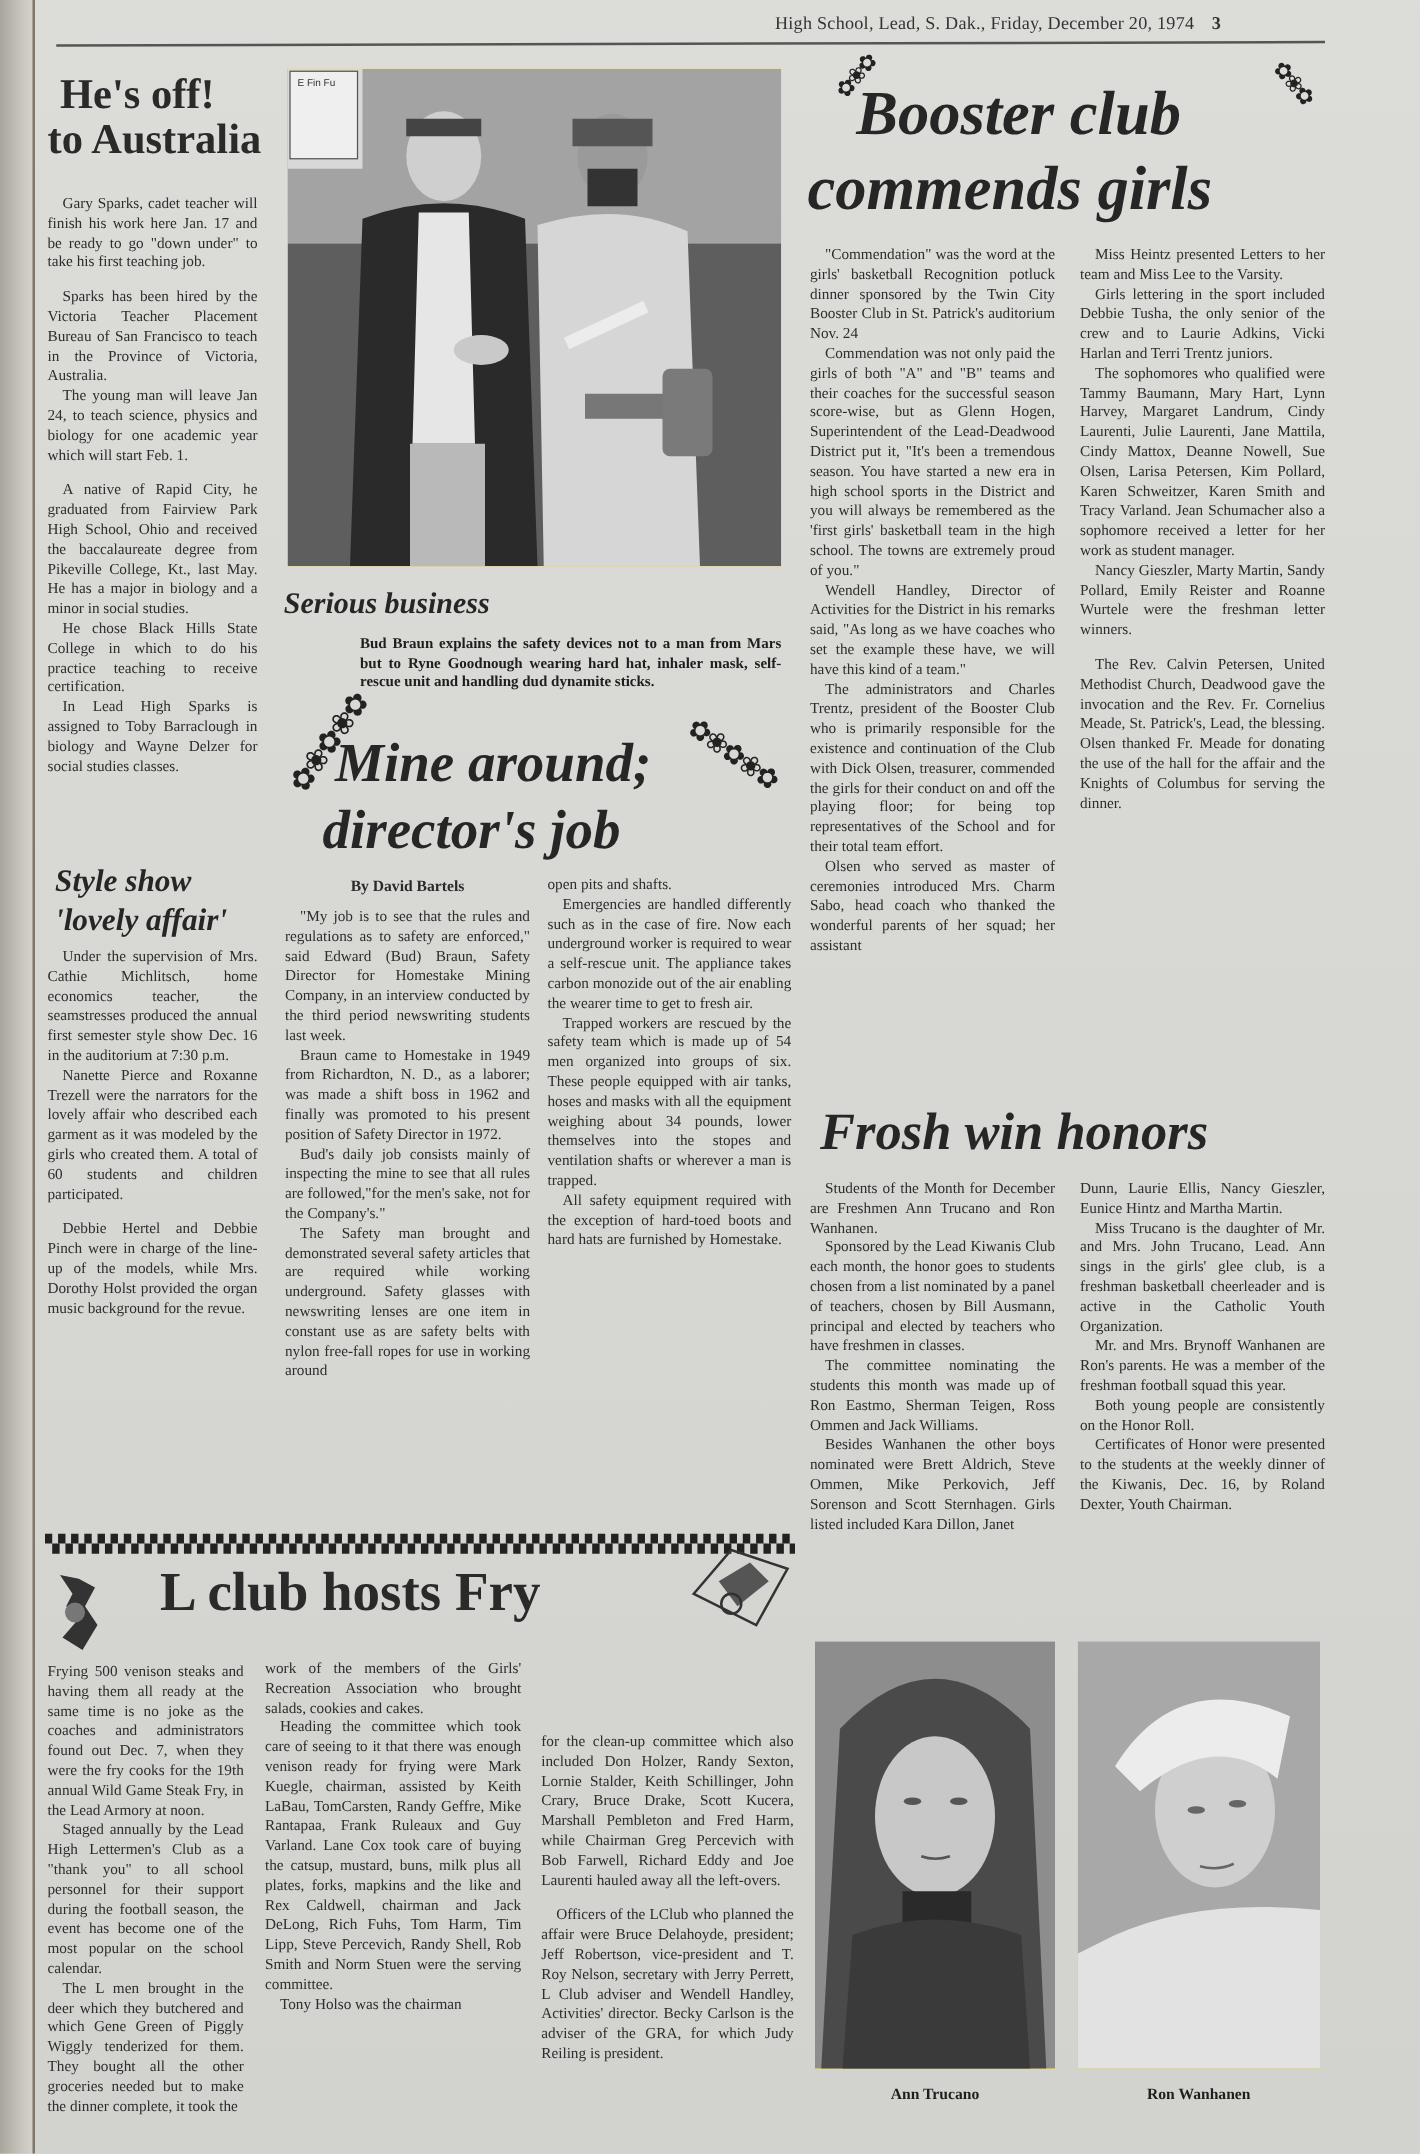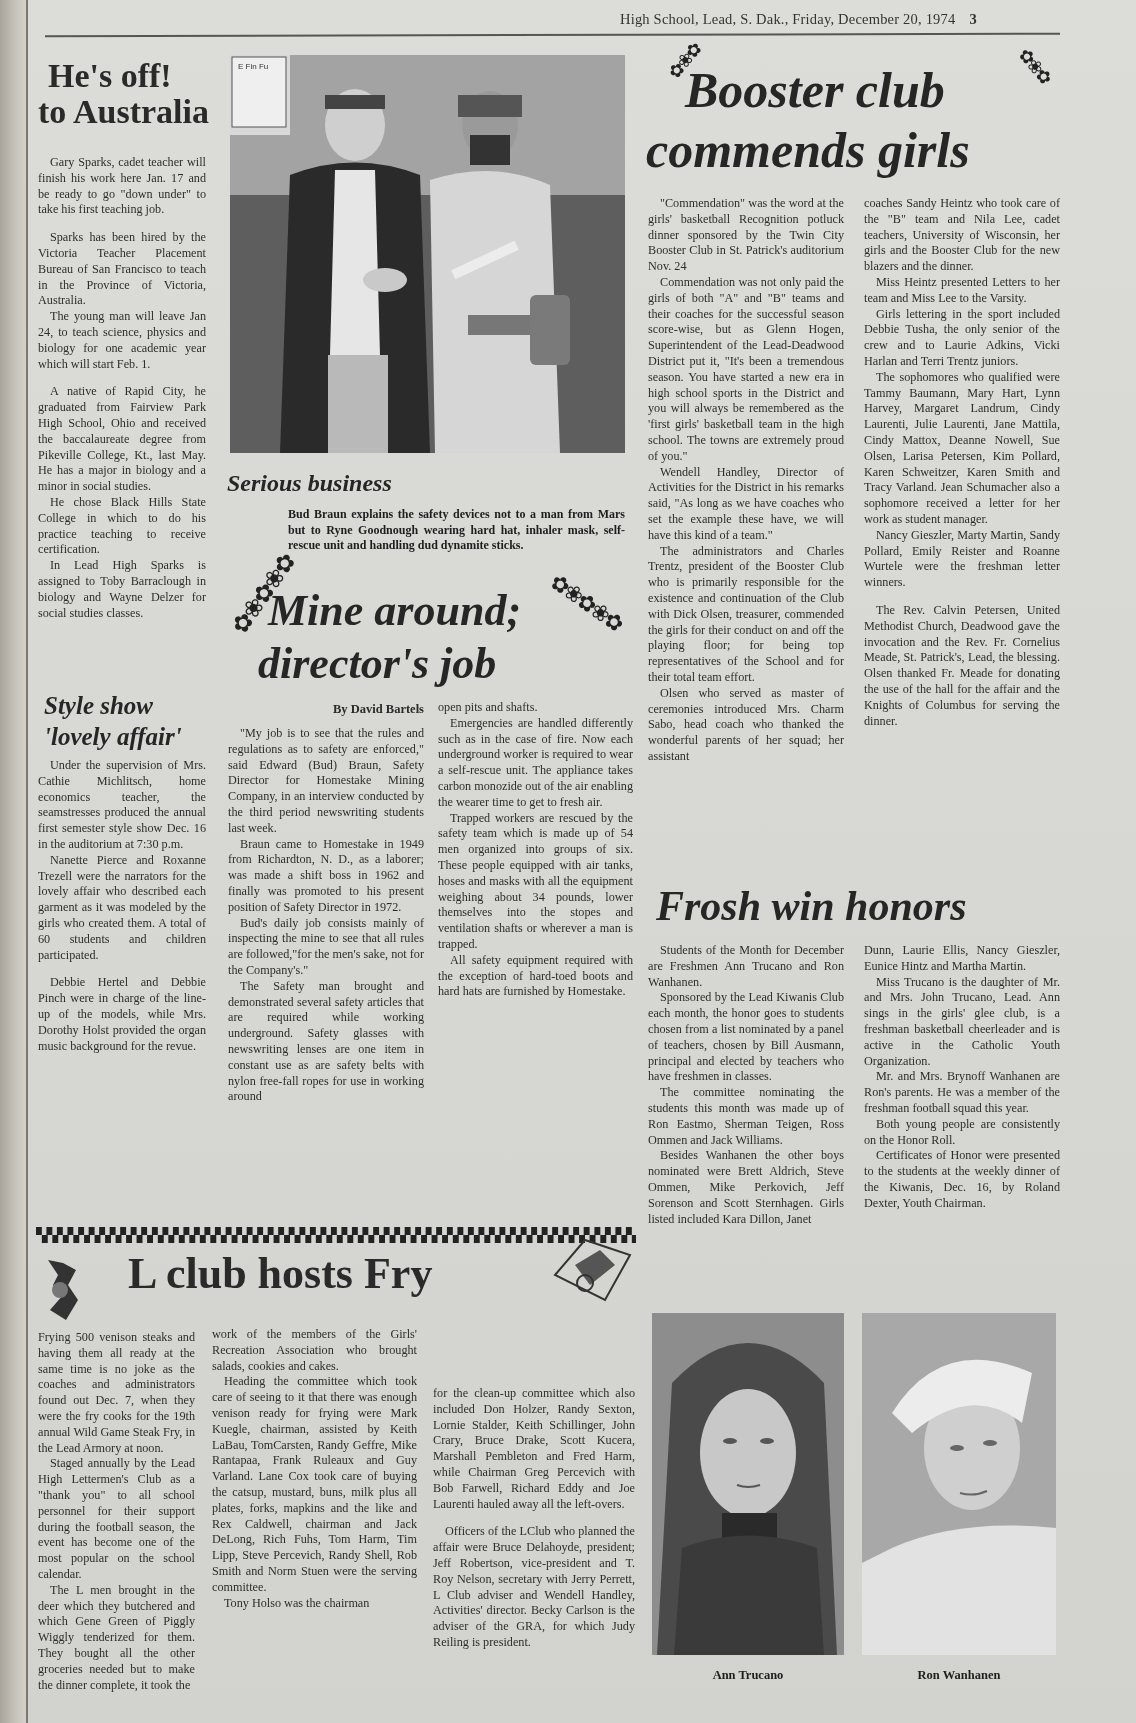--- a/index.html
+++ b/index.html
@@ -25,21 +25,21 @@
   .bold-col { font-weight:bold; color:#1e1e1e; }
 
   .hd-roman { font-family:"Liberation Serif", serif; font-weight:bold; color:#2a2a2a; }
   .hd-ital { font-family:"Liberation Serif", serif; font-weight:bold; font-style:italic; color:#262626; }
 
   .photo { background:#fde047; overflow:hidden; }
   .photo svg { display:block; }
   .garland { color:#222; font-size:22px; letter-spacing:-2px; }
   .caption { font-weight:bold; font-size:12.5px; text-align:center; color:#1e1e1e; }
   .border-strip { left:36px; top:1227px; width:600px; height:16px; font-size:15px; line-height:16px; letter-spacing:-1px; overflow:hidden; white-space:nowrap; color:#222; font-family:"DejaVu Sans", sans-serif; }
-  .byline { font-weight:bold; font-size:12.5px; text-align:right; }
+  .byline { font-weight:bold; font-size:12.5px; text-align:center; }
 </style>
 </head>
 <body>
 
 <div class="page-edge"></div>
 <div class="paper"></div>
 
 <div class="abs folio">
   <span>High School, Lead, S. Dak., Friday, December 20, 1974</span><span class="pg">3</span>
 </div>
@@ -124,21 +124,20 @@
 <div class="abs hd-ital" style="left:646px;top:122px;font-size:50px;line-height:56px;">commends girls</div>
 
 <div class="abs col" style="left:648px;top:196px;width:196px;">
   <p>"Commendation" was the word at the girls' basketball Recognition potluck dinner sponsored by the Twin City Booster Club in St. Patrick's auditorium Nov. 24</p>
   <p>Commendation was not only paid the girls of both "A" and "B" teams and their coaches for the successful season score-wise, but as Glenn Hogen, Superintendent of the Lead-Deadwood District put it, "It's been a tremendous season. You have started a new era in high school sports in the District and you will always be remembered as the 'first girls' basketball team in the high school. The towns are extremely proud of you."</p>
   <p>Wendell Handley, Director of Activities for the District in his remarks said, "As long as we have coaches who set the example these have, we will have this kind of a team."</p>
   <p>The administrators and Charles Trentz, president of the Booster Club who is primarily responsible for the existence and continuation of the Club with Dick Olsen, treasurer, commended the girls for their conduct on and off the playing floor; for being top representatives of the School and for their total team effort.</p>
   <p>Olsen who served as master of ceremonies introduced Mrs. Charm Sabo, head coach who thanked the wonderful parents of her squad; her assistant</p>
 </div>
 <div class="abs col" style="left:864px;top:196px;width:196px;">
-  <p style="text-indent:0">coaches Sandy Heintz who took care of the "B" team and Nila Lee, cadet teachers, University of Wisconsin, her girls and the Booster Club for the new blazers and the dinner.</p>
   <p>Miss Heintz presented Letters to her team and Miss Lee to the Varsity.</p>
   <p>Girls lettering in the sport included Debbie Tusha, the only senior of the crew and to Laurie Adkins, Vicki Harlan and Terri Trentz juniors.</p>
   <p>The sophomores who qualified were Tammy Baumann, Mary Hart, Lynn Harvey, Margaret Landrum, Cindy Laurenti, Julie Laurenti, Jane Mattila, Cindy Mattox, Deanne Nowell, Sue Olsen, Larisa Petersen, Kim Pollard, Karen Schweitzer, Karen Smith and Tracy Varland. Jean Schumacher also a sophomore received a letter for her work as student manager.</p>
   <p>Nancy Gieszler, Marty Martin, Sandy Pollard, Emily Reister and Roanne Wurtele were the freshman letter winners.</p>
   <p class="gap">The Rev. Calvin Petersen, United Methodist Church, Deadwood gave the invocation and the Rev. Fr. Cornelius Meade, St. Patrick's, Lead, the blessing. Olsen thanked Fr. Meade for donating the use of the hall for the affair and the Knights of Columbus for serving the dinner.</p>
 </div>
 
 <div class="abs hd-ital" style="left:656px;top:882px;font-size:42px;line-height:48px;">Frosh win honors</div>
 <div class="abs col" style="left:648px;top:943px;width:196px;">
   <p>Students of the Month for December are Freshmen Ann Trucano and Ron Wanhanen.</p>

